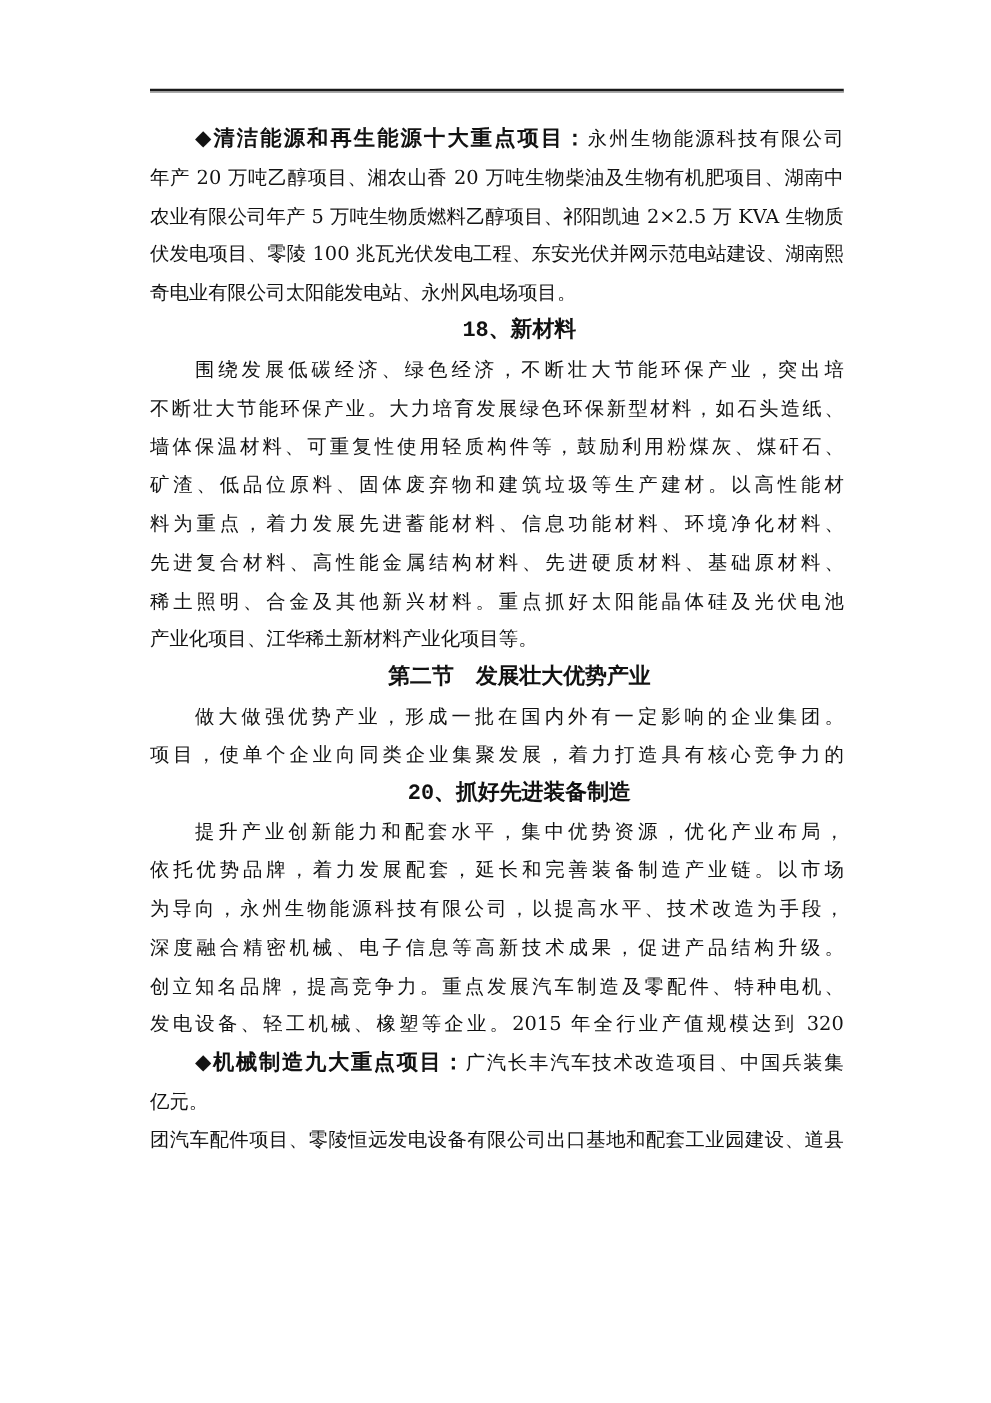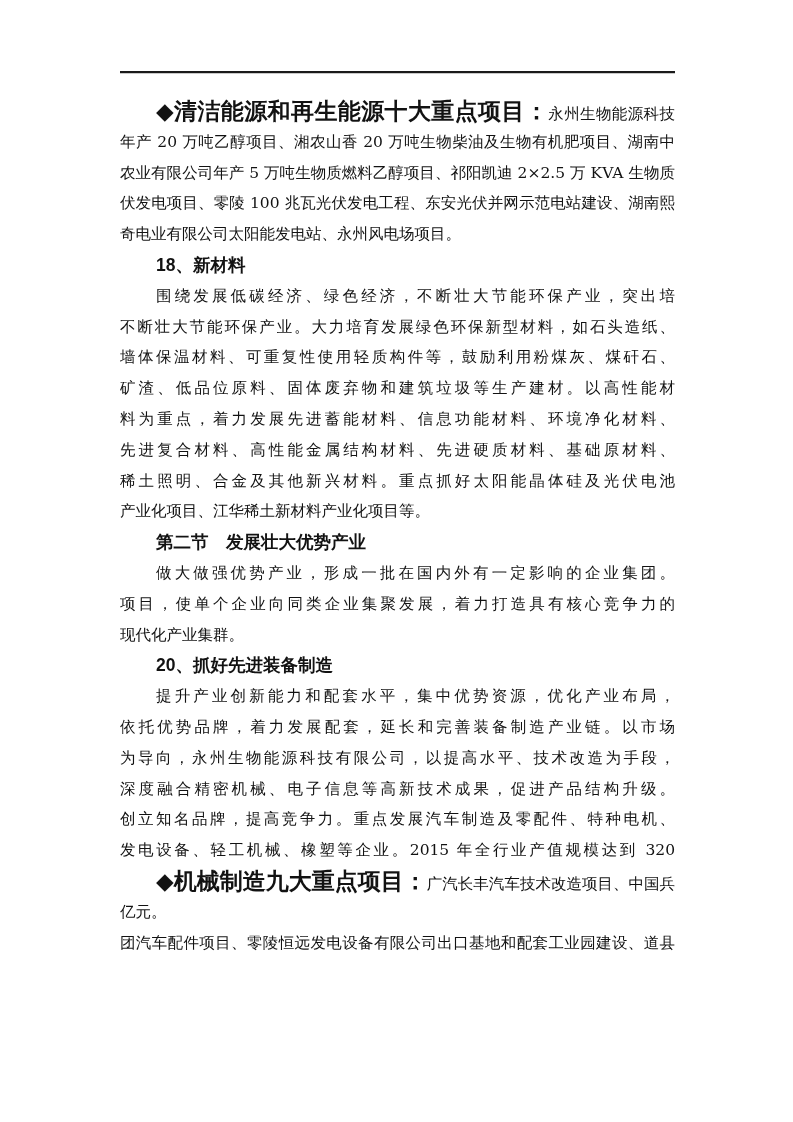--- a/index.html
+++ b/index.html
@@ -33,30 +33,30 @@
     font-size: 15.5px;
     overflow: hidden;
     white-space: normal;
   }
   
   .line--j { text-align: justify; text-align-last: justify; }
   
   .line--l { text-align: left; }
   
   .line--h {
-    font-family: Liberation Sans, sans-serif;
+    font-family: Liberation Mono, monospace;
     font-weight: bold;
     font-size: 17.5px;
-    text-align: left;
+    text-align: center;
   }
   .indent { text-indent: 36px; }
   .seg-lead {
     font-family: "DejaVu Sans", "Liberation Sans", sans-serif;
     font-weight: bold;
-    font-size: 23px;
+    font-size: 17px;
   }
   .seg-body { }
 </style>
 </head>
 <body>
 
 <div class="page">
   <div class="header-rule"></div>
   <div class="doc">
       <div class="line line--j indent"><span class="seg-lead">◆清洁能源和再生能源十大重点项目：</span><span class="seg-body">永州生物能源科技有限公司</span></div>
@@ -69,21 +69,20 @@
       <div class="line line--j"><span class="seg-body">不断壮大节能环保产业。大力培育发展绿色环保新型材料，如石头造纸、</span></div>
       <div class="line line--j"><span class="seg-body">墙体保温材料、可重复性使用轻质构件等，鼓励利用粉煤灰、煤矸石、</span></div>
       <div class="line line--j"><span class="seg-body">矿渣、低品位原料、固体废弃物和建筑垃圾等生产建材。以高性能材</span></div>
       <div class="line line--j"><span class="seg-body">料为重点，着力发展先进蓄能材料、信息功能材料、环境净化材料、</span></div>
       <div class="line line--j"><span class="seg-body">先进复合材料、高性能金属结构材料、先进硬质材料、基础原材料、</span></div>
       <div class="line line--j"><span class="seg-body">稀土照明、合金及其他新兴材料。重点抓好太阳能晶体硅及光伏电池</span></div>
       <div class="line line--l"><span class="seg-body">产业化项目、江华稀土新材料产业化项目等。</span></div>
       <div class="line line--h indent"><span class="seg-body">第二节　发展壮大优势产业</span></div>
       <div class="line line--j indent"><span class="seg-body">做大做强优势产业，形成一批在国内外有一定影响的企业集团。</span></div>
       <div class="line line--j"><span class="seg-body">项目，使单个企业向同类企业集聚发展，着力打造具有核心竞争力的</span></div>
-      <div class="line line--l"><span class="seg-body">现代化产业集群。</span></div>
       <div class="line line--h indent"><span class="seg-body">20、抓好先进装备制造</span></div>
       <div class="line line--j indent"><span class="seg-body">提升产业创新能力和配套水平，集中优势资源，优化产业布局，</span></div>
       <div class="line line--j"><span class="seg-body">依托优势品牌，着力发展配套，延长和完善装备制造产业链。以市场</span></div>
       <div class="line line--j"><span class="seg-body">为导向，永州生物能源科技有限公司，以提高水平、技术改造为手段，</span></div>
       <div class="line line--j"><span class="seg-body">深度融合精密机械、电子信息等高新技术成果，促进产品结构升级。</span></div>
       <div class="line line--j"><span class="seg-body">创立知名品牌，提高竞争力。重点发展汽车制造及零配件、特种电机、</span></div>
       <div class="line line--j"><span class="seg-body">发电设备、轻工机械、橡塑等企业。2015 年全行业产值规模达到 320</span></div>
       <div class="line line--j indent"><span class="seg-lead">◆机械制造九大重点项目：</span><span class="seg-body">广汽长丰汽车技术改造项目、中国兵装集</span></div>
       <div class="line line--l"><span class="seg-body">亿元。</span></div>
       <div class="line line--j"><span class="seg-body">团汽车配件项目、零陵恒远发电设备有限公司出口基地和配套工业园建设、道县</span></div>

